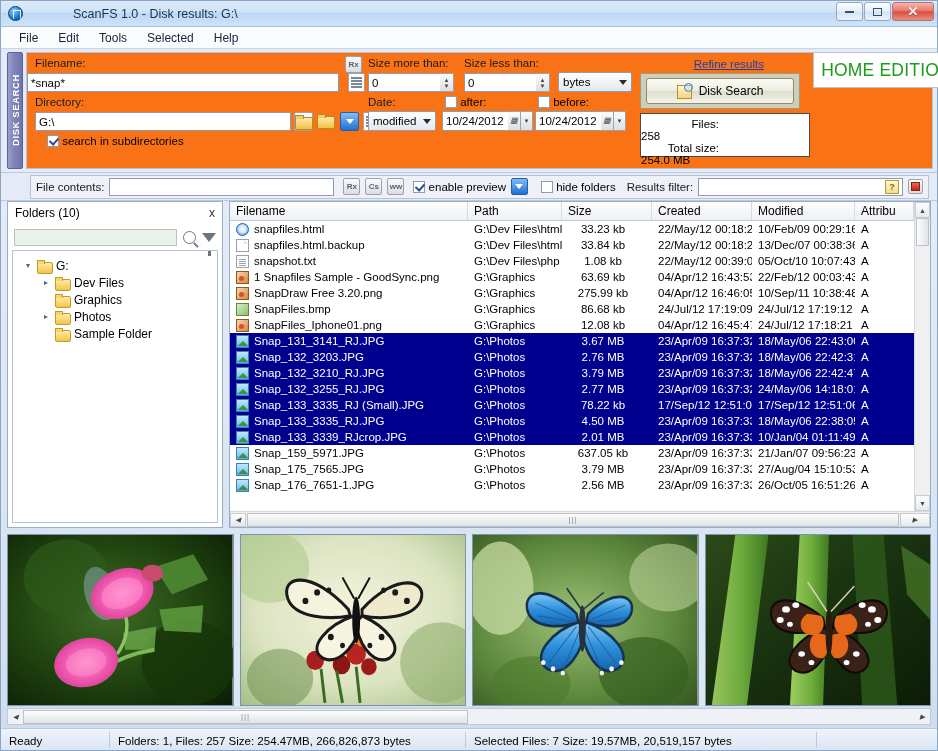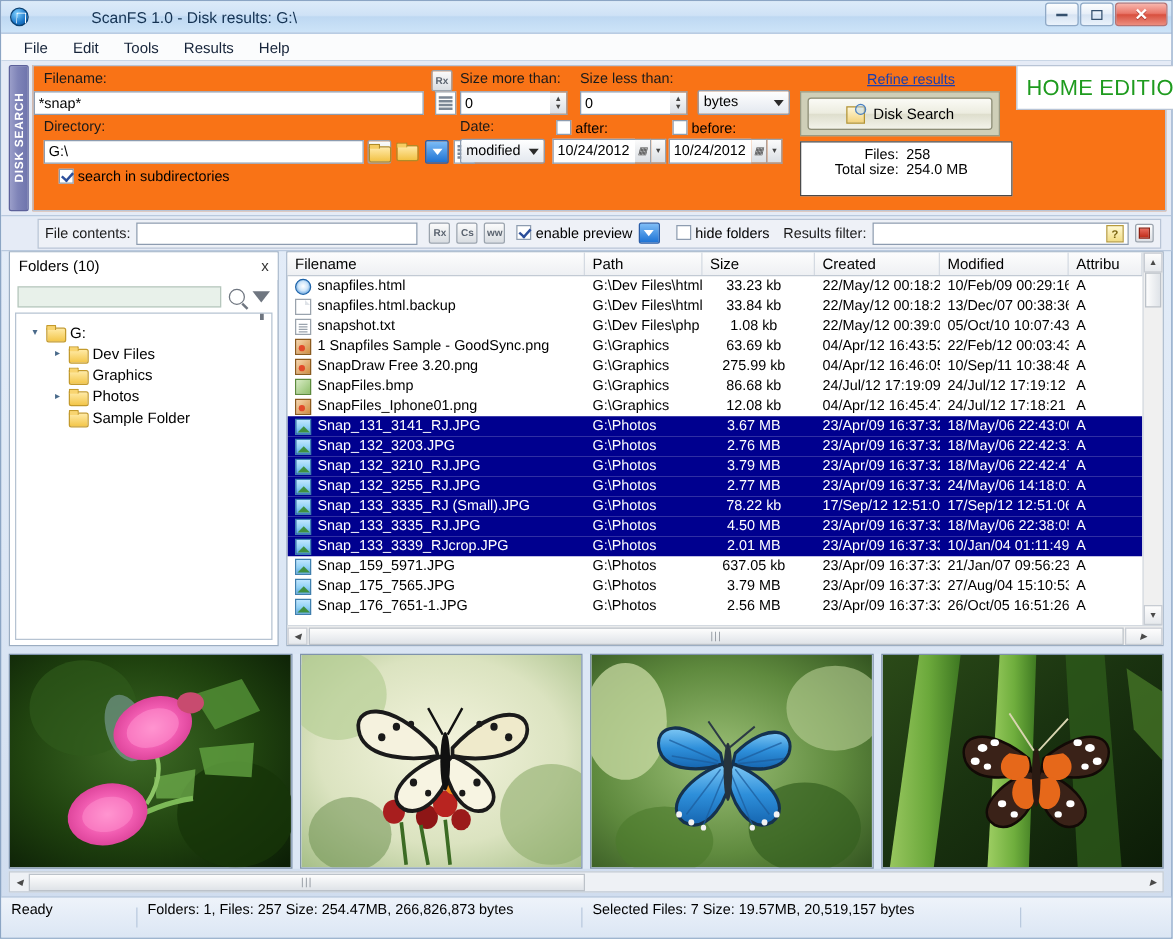--- a/index.html
+++ b/index.html
@@ -159,21 +159,21 @@
   }
   #ds-icon::after{
     content:"";position:absolute;right:0;top:-1px;width:7px;height:7px;border:1.7px solid #4a7fbf;border-radius:50%;
     background:rgba(180,215,250,.45);
   }
   #stats-box {
     position:absolute; left:613px; top:60px; width:170px; height:44px;
     background:#fff; border:1px solid #4a4a4a;
     font-size:11.5px; padding-top:4px;
   }
-  .stat-row { display:flex; }
+  .stat-row { display:flex;flex-direction:column; }
   .stat-row .k { width:84px; text-align:right; padding-right:6px; }
   #home-edition {
     position:absolute; left:786px; top:-1px; width:147px; height:36px;
     background:#fff; border:1px solid #b8c4d6;
     display:flex;align-items:center;justify-content:center;
     color:#1e9b1e; font-size:17.5px; letter-spacing:.2px;
   }
 
   
   #contents-bar {
@@ -302,21 +302,21 @@
     border:1px solid #c2cad4; display:flex;align-items:center;
   }
   #preview-hsb .sb-arrow{width:15px;height:13px;flex:0 0 15px;border:none;background:none;}
 
   
   #statusbar {
     flex:0 0 22px; display:flex; align-items:center;
     background:linear-gradient(to bottom,#eef3fa,#dbe6f4);
     border-top:1px solid #b9c9de; font-size:11.5px; margin-top:3px;
   }
-  .sb-cell{ padding:0 8px; height:32px; line-height:20px; overflow:hidden; white-space:nowrap; }
+  .sb-cell{ padding:0 8px; height:18px; line-height:20px; overflow:hidden; white-space:nowrap; }
   .sb-sep{ width:1px;height:16px;background:#b9c9de; }
 </style>
 </head>
 <body>
 
 <div id="window">
 
   <div id="titlebar">
     <div id="app-icon"></div>
     <div id="title-text">ScanFS 1.0 - Disk results: G:\</div>
@@ -330,21 +330,21 @@
       <div class="win-btn close">
           <span class="gl-close">✕</span>
         </div>
     </div>
   </div>
 
   <div id="menubar">
     <div class="menu-item">File</div>
     <div class="menu-item">Edit</div>
     <div class="menu-item">Tools</div>
-    <div class="menu-item">Results</div>
+    <div class="menu-item">Selected</div>
     <div class="menu-item">Help</div>
   </div>
 
   <div id="search-panel">
     <div id="disk-search-tab">
       <span>DISK SEARCH</span>
     </div>
     <div id="search-body">
 
       <div style="position:absolute;left:8px;top:4px;" class="lbl">Filename:</div>

